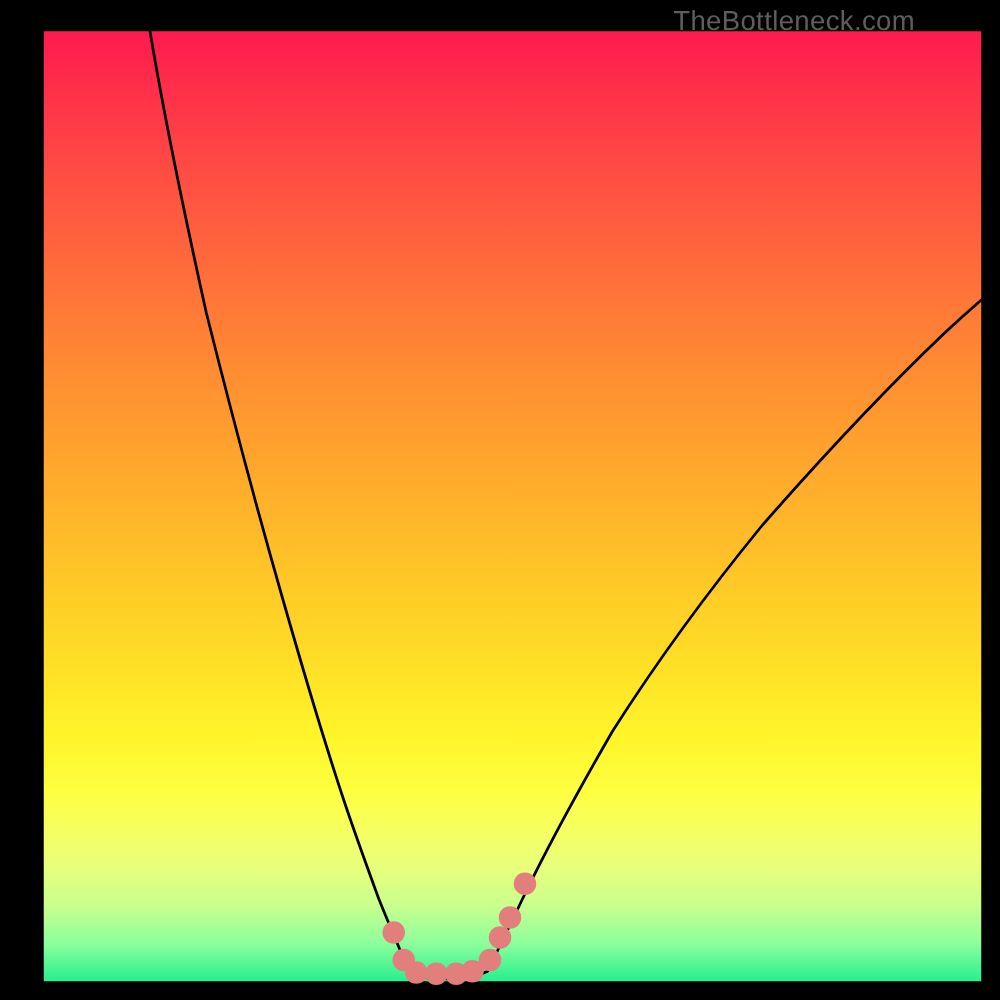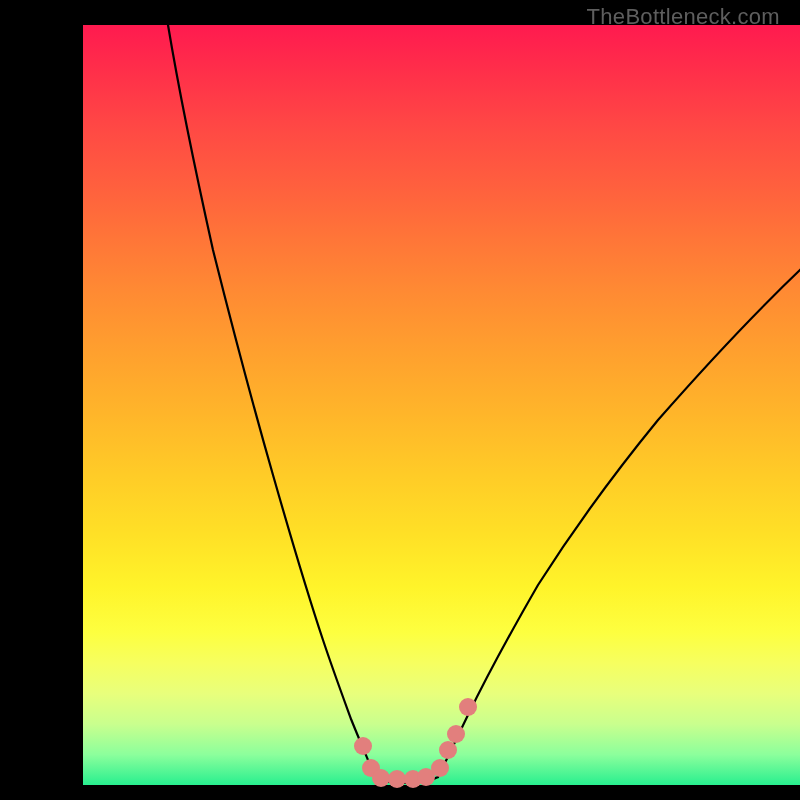--- a/index.html
+++ b/index.html
@@ -11,21 +11,20 @@
     overflow: hidden;
     font-family: Arial, Helvetica, sans-serif;
   }
   .frame {
     position: absolute;
     left: 0;
     top: 0;
     width: 744px;
     height: 800px;
     background: #000;
-    margin-left: 48px;
   }
   .plot-area {
     position: absolute;
     left: 35px;
     top: 25px;
     width: 750px;
     height: 760px;
     background: linear-gradient(
       to bottom,
       #ff1a4f 0%,

